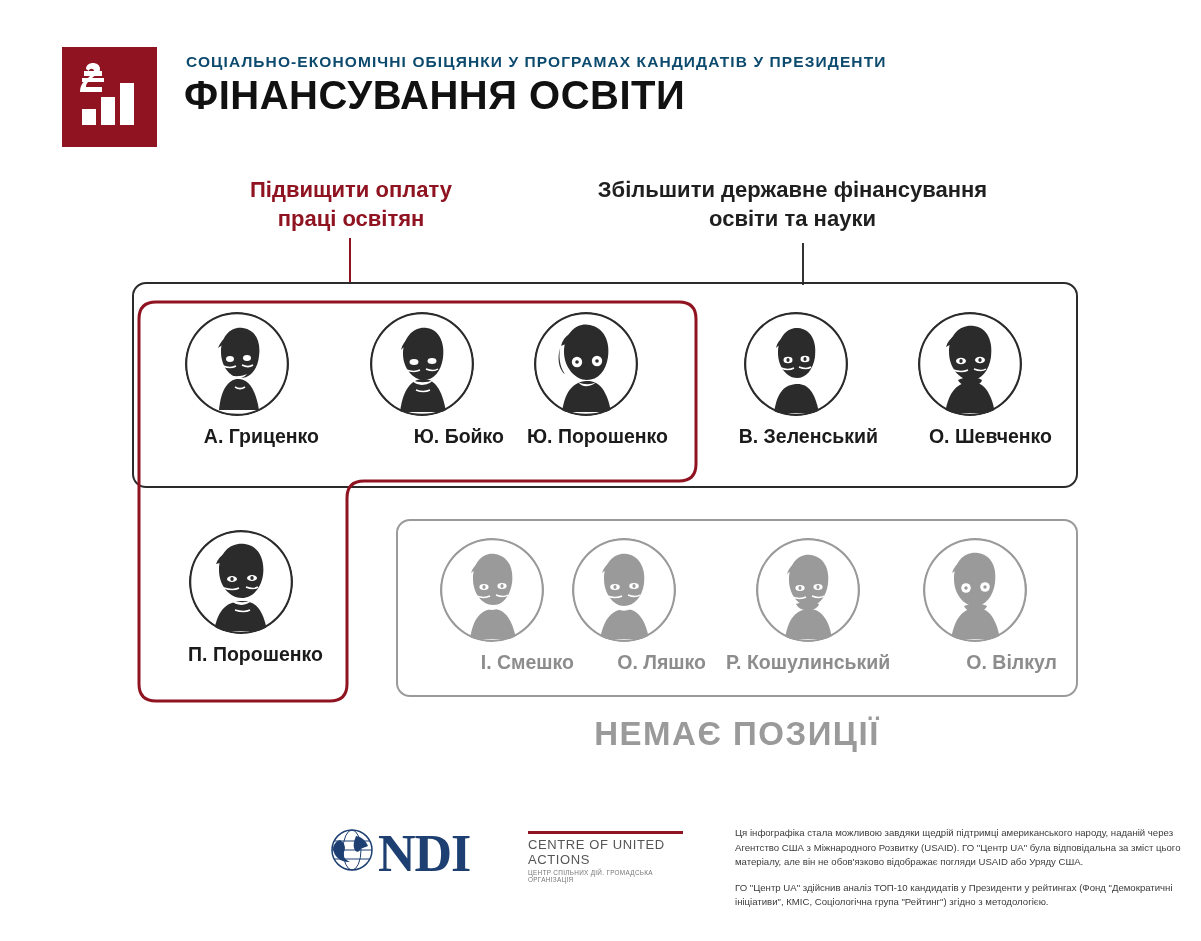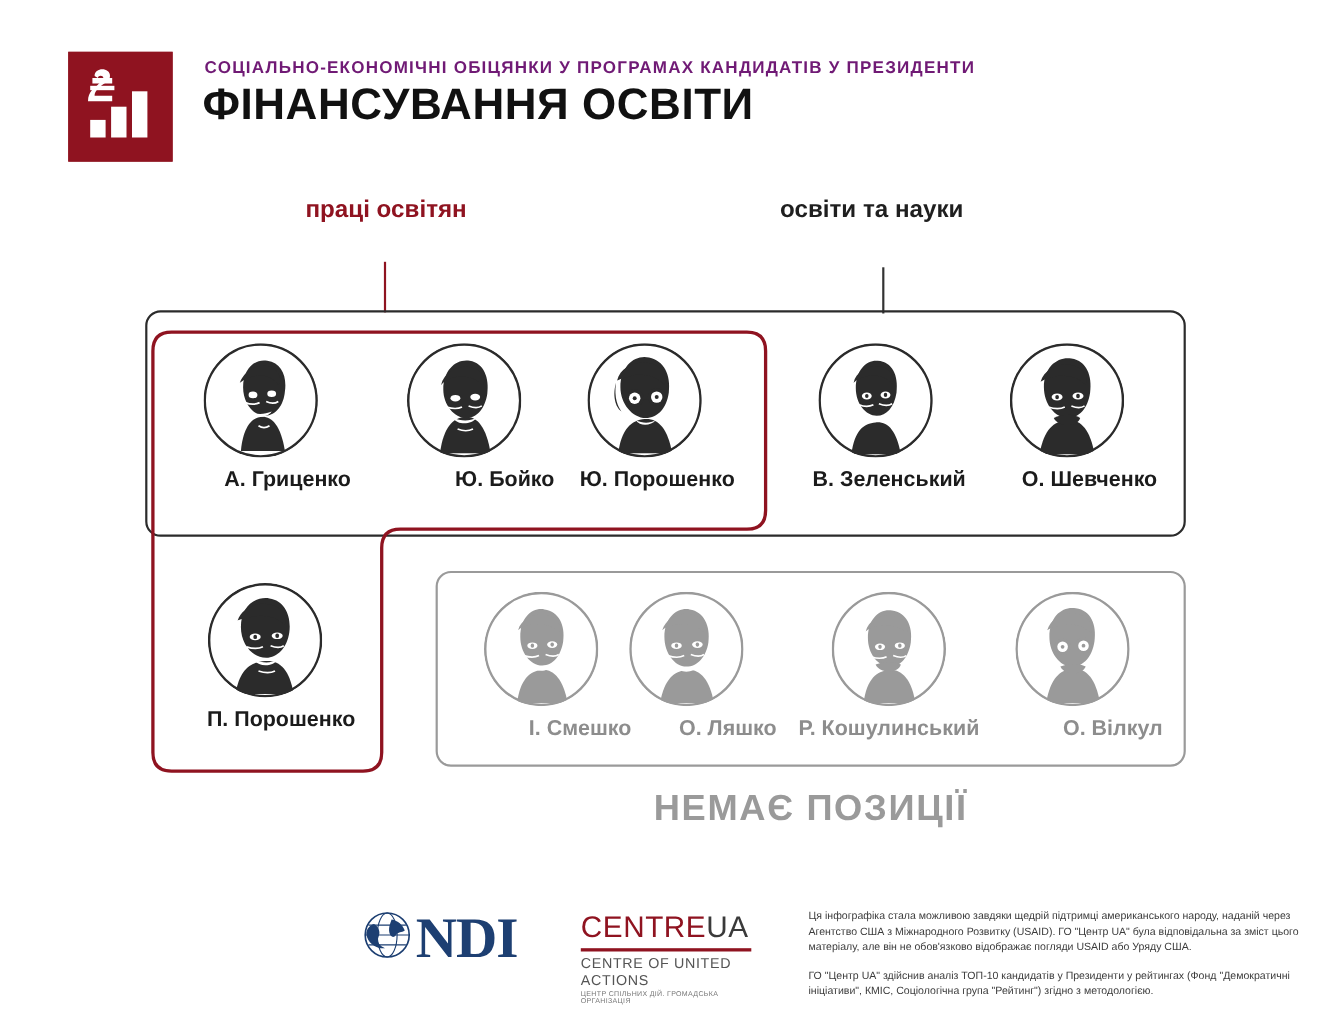--- a/index.html
+++ b/index.html
@@ -16,21 +16,21 @@
     position:absolute; left:62px; top:47px; width:1060px; height:100px;
   }
   .logo {
     position:absolute; left:0; top:0; width:95px; height:100px;
     background:#8f1320;
   }
   .logo svg { display:block; }
   .kicker {
     position:absolute; left:124px; top:6px;
     font-size:15.5px; font-weight:bold; letter-spacing:1.1px;
-    color:#701a75;
+    color:#0c4a6e;
     white-space:nowrap;
   }
   .title {
     position:absolute; left:122px; top:26px;
     font-size:40px; font-weight:bold; letter-spacing:0.5px;
     color:#111;
     white-space:nowrap;
   }
   
   .cat {
@@ -148,23 +148,25 @@
         <rect x="39" y="50" width="14" height="28"></rect>
         <rect x="58" y="36" width="14" height="42"></rect>
       </g>
     </svg>
   </div>
   <div class="kicker">СОЦІАЛЬНО-ЕКОНОМІЧНІ ОБІЦЯНКИ У ПРОГРАМАХ КАНДИДАТІВ У ПРЕЗИДЕНТИ</div>
   <div class="title">ФІНАНСУВАННЯ ОСВІТИ</div>
 </div>
 
 <div class="cat red">
+  <div>Підвищити оплату</div>
   <div>праці освітян</div>
 </div>
 <div class="cat dark">
+  <div>Збільшити державне фінансування</div>
   <div>освіти та науки</div>
 </div>
 <div class="leader" style="left:349px; top:238px; height:46px;"></div>
 <div class="leader dark" style="left:802px; top:243px; height:42px;"></div>
 
 <div class="box" id="box-top"></div>
 <div class="box" id="box-noposition"></div>
 
 <svg id="red-outline" width="600" height="440" viewBox="0 0 600 440">
   <path d="M32 26
@@ -462,23 +464,20 @@
         <ellipse cx="22" cy="22" rx="9" ry="20" fill="none" stroke="#1d3f72" stroke-width="1"></ellipse>
         <path d="M2 22 h40 M5 13 h34 M5 31 h34" stroke="#1d3f72" stroke-width="1" fill="none"></path>
         <path d="M10 12 c5 3 6 8 4 12 c-2 5 2 8 6 10 c-8 1-16-5-17-13 c0-4 3-8 7-9z" fill="#1d3f72"></path>
         <path d="M26 8 c6 1 10 5 12 10 c-3 2-6 1-8 4 c-2 3-5 2-6 -2 c-1-5 1-9 2-12z" fill="#1d3f72"></path>
       </svg>
     </div>
     <div class="word">NDI</div>
   </div>
 
   <div class="centreua">
-    <div class="word">
-      <span class="c1">CENTRE</span><span class="c2">UA</span>
-    </div>
     <div class="bar"></div>
     <div class="sub">CENTRE OF UNITED ACTIONS</div>
     <div class="sub2">ЦЕНТР СПІЛЬНИХ ДІЙ. ГРОМАДСЬКА ОРГАНІЗАЦІЯ</div>
   </div>
 
   <div class="disclaimer">
     <p>Ця інфографіка стала можливою завдяки щедрій підтримці американського народу, наданій через Агентство США з Міжнародного Розвитку (USAID). ГО "Центр UA" була відповідальна за зміст цього матеріалу, але він не обов'язково відображає погляди USAID або Уряду США.</p>
     <p>ГО "Центр UA" здійснив аналіз ТОП-10 кандидатів у Президенти у рейтингах (Фонд "Демократичні ініціативи", КМІС, Соціологічна група "Рейтинг") згідно з методологією.</p>
   </div>
 </div>

